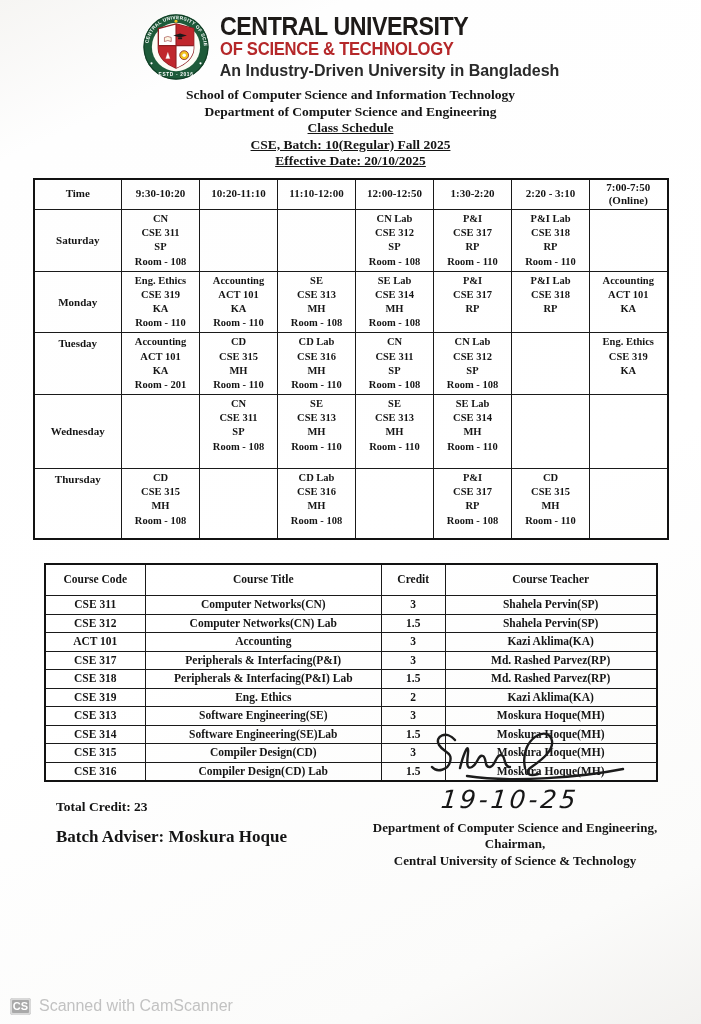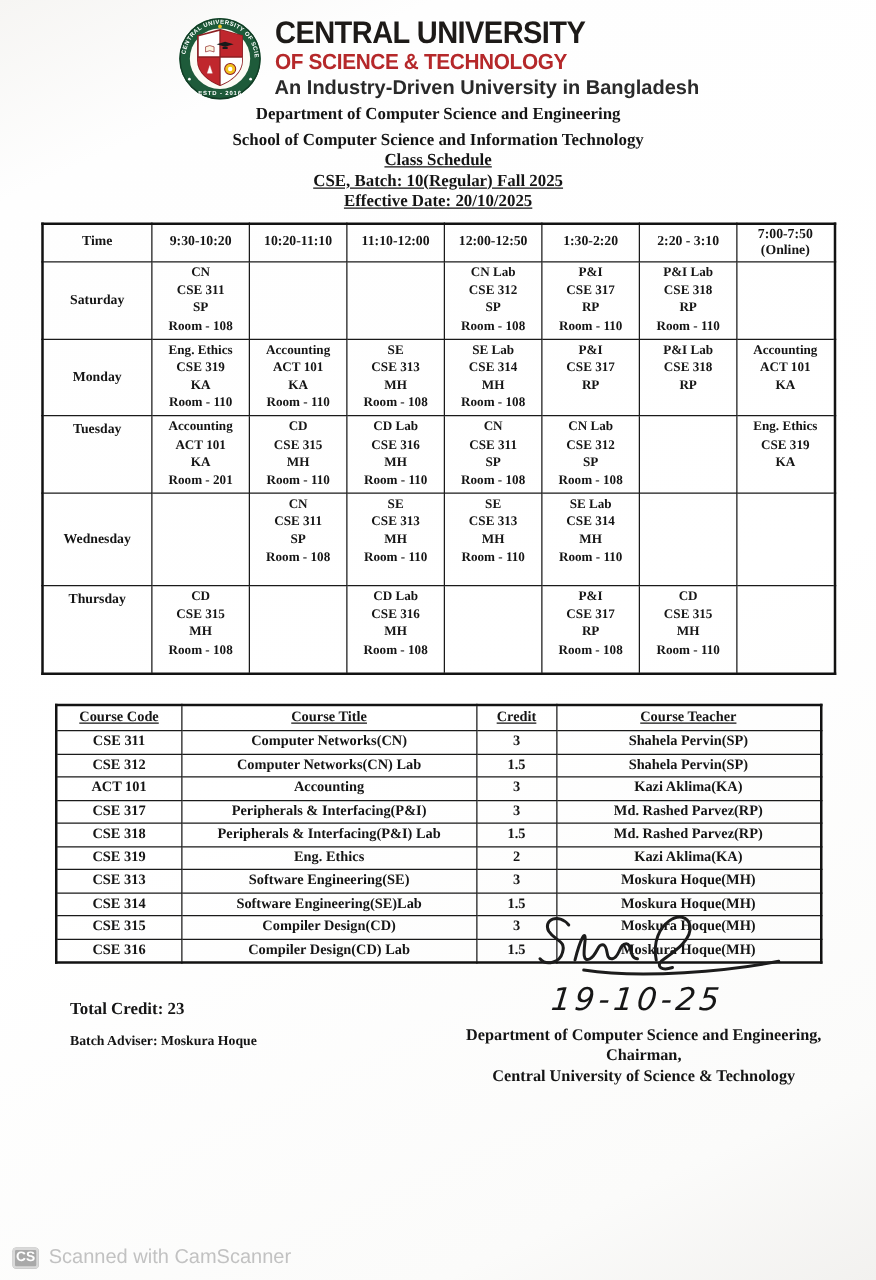--- a/index.html
+++ b/index.html
@@ -69,26 +69,26 @@
   }
   #course-table col.cc1 { width:16.5%; }
   #course-table col.cc2 { width:38.5%; }
   #course-table col.cc3 { width:10.5%; }
   #course-table col.cc4 { width:34.5%; }
   #course-table th, #course-table td {
     border:1.6px solid #1a1a1a;
     font-weight:bold; text-align:center;
     font-size:11.5px; line-height:1.0; padding:3px 2px;
   }
-  #course-table th { height:21px;text-decoration:underline; }
+  #course-table th { height:32px; }
   #course-table td { height:17px; }
 
   
   .total-credit   { position:absolute; left:56px; top:799px; font-weight:bold; font-size:13.5px; }
-  .batch-adviser  { position:absolute; left:56px; top:827px; font-weight:bold; font-size:11px; }
+  .batch-adviser  { position:absolute; left:56px; top:827px; font-weight:bold; font-size:17px; }
 
   .sign-block { position:absolute; left:365px; top:724px; width:300px; text-align:center; }
   .sig-svg { display:block; margin:0 0 0 60px; }
   .signer-name  { font-weight:bold; font-size:12.5px; margin-top:2px; }
   .signer-line  { font-weight:bold; font-size:13px; line-height:1.25; }
 
   
   .cs-bar { position:absolute; left:10px; bottom:9px; display:flex; align-items:center; gap:8px; }
   .cs-badge {
     width:21px; height:17px; border-radius:3px;
@@ -133,22 +133,22 @@
       <path d="M38,58 l3,9 h-6 Z" fill="#ffffff" stroke="#eee" stroke-width="0.5"></path>
       <circle cx="50" cy="12" r="2.2" fill="#f2c21e"></circle>
     </svg>
     <div class="univ-text">
       <div class="univ-name1">CENTRAL UNIVERSITY</div>
       <div class="univ-name2">OF SCIENCE &amp; TECHNOLOGY</div>
       <div class="tagline">An Industry-Driven University in Bangladesh</div>
     </div>
   </div>
 
+  <div class="head-line school">School of Computer Science and Information Technology</div>
   <div class="head-line dept">Department of Computer Science and Engineering</div>
-  <div class="head-line school">School of Computer Science and Information Technology</div>
   <div class="head-line uline">Class Schedule</div>
   <div class="head-line uline">CSE, Batch: 10(Regular) Fall 2025</div>
   <div class="head-line uline">Effective Date: 20/10/2025</div>
 
   <table id="schedule-table">
     <colgroup>
       <col class="c-time">
         <col>
         <col>
         <col>

